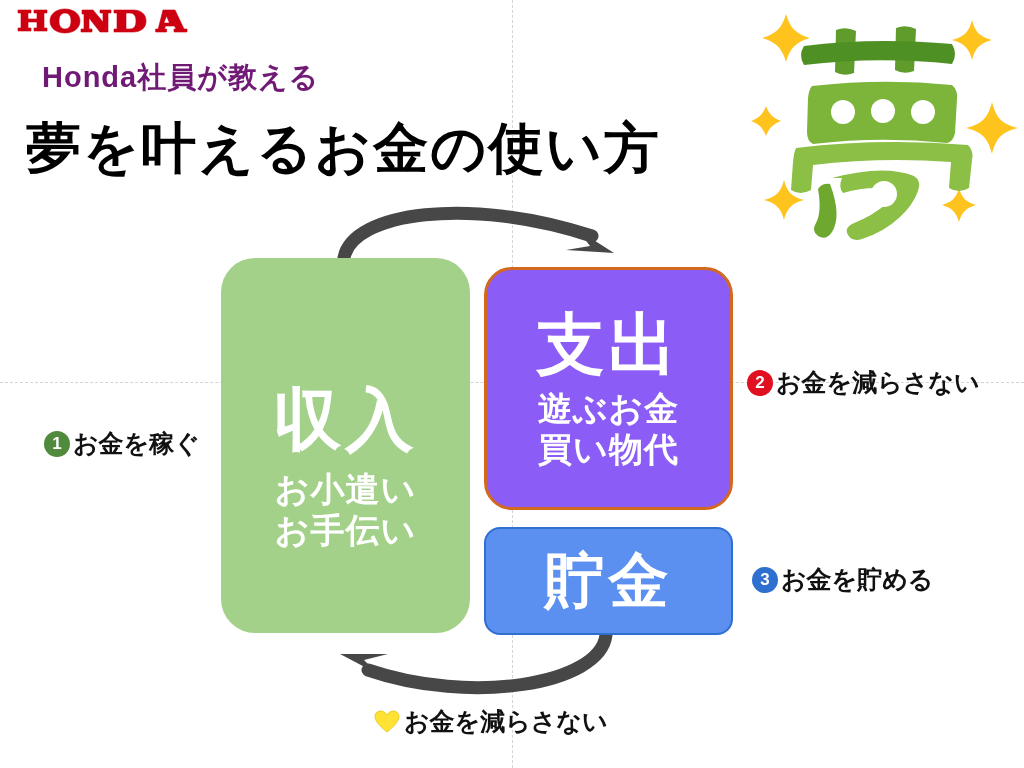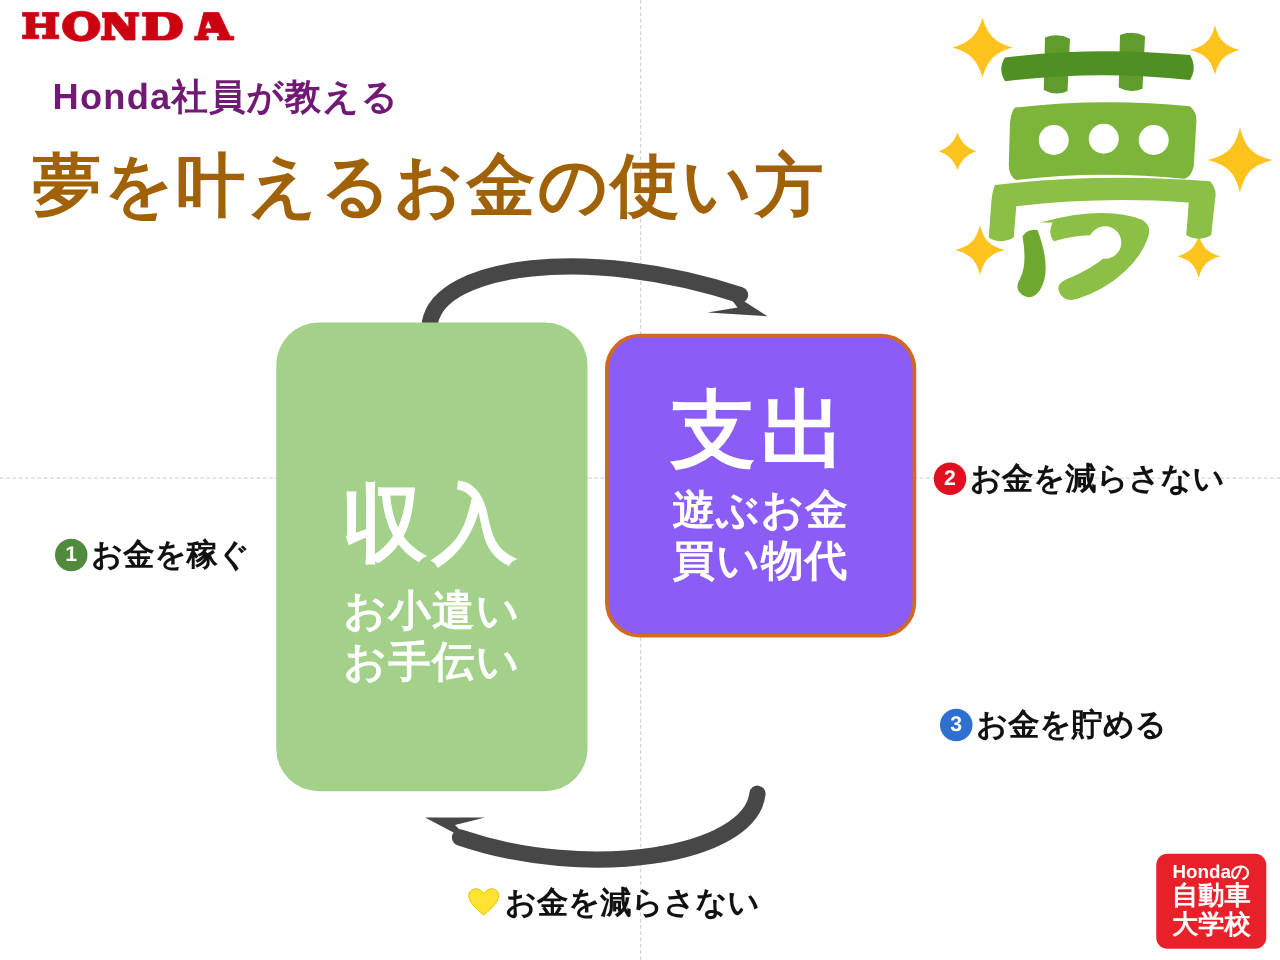--- a/index.html
+++ b/index.html
@@ -56,21 +56,21 @@
     color: #701a75;
     letter-spacing: 1px;
     white-space: nowrap;
   }
   .maintitle {
     position: absolute;
     left: 26px;
     top: 112px;
     font-size: 55px;
     font-weight: bold;
-    color: #a16207;
+    color: #000000;
     letter-spacing: 2px;
     white-space: nowrap;
   }
 
   
   .dream-art {
     position: absolute;
     left: 744px;
     top: 2px;
     width: 280px;
@@ -295,20 +295,23 @@
   </div>
 
   <div class="box box-expense">
     <div class="box-title">支出</div>
     <div class="box-sub">
       <div>遊ぶお金</div>
       <div>買い物代</div>
     </div>
   </div>
 
+  <div class="box box-savings">
+    <div class="box-title-sm">貯金</div>
+  </div>
 
   <div class="anno anno-1">
     <span class="circ-num circ-green">1</span>
     <span>お金を稼ぐ</span>
   </div>
 
   <div class="anno anno-2">
     <span class="circ-num circ-red">2</span>
     <span>お金を減らさない</span>
   </div>
@@ -320,19 +323,14 @@
 
   <div class="anno anno-4">
     <span class="heart-icon">
       <svg viewBox="0 0 26 26" width="26" height="26" xmlns="http://www.w3.org/2000/svg">
         <path d="M13 23 C4 16 1 11 1 7.6 C1 4.2 3.6 2 6.6 2 C9 2 11.4 3.4 13 6 C14.6 3.4 17 2 19.4 2 C22.4 2 25 4.2 25 7.6 C25 11 22 16 13 23 Z" fill="#ffe234" stroke="#e0c400" stroke-width="0.8"></path>
       </svg>
     </span>
     <span>お金を減らさない</span>
   </div>
 
-  <div class="school-logo">
-    <div class="school-line1">Hondaの</div>
-    <div class="school-line2">自動車</div>
-    <div class="school-line3">大学校</div>
-  </div>
 
 </div>
 
 </body></html>

